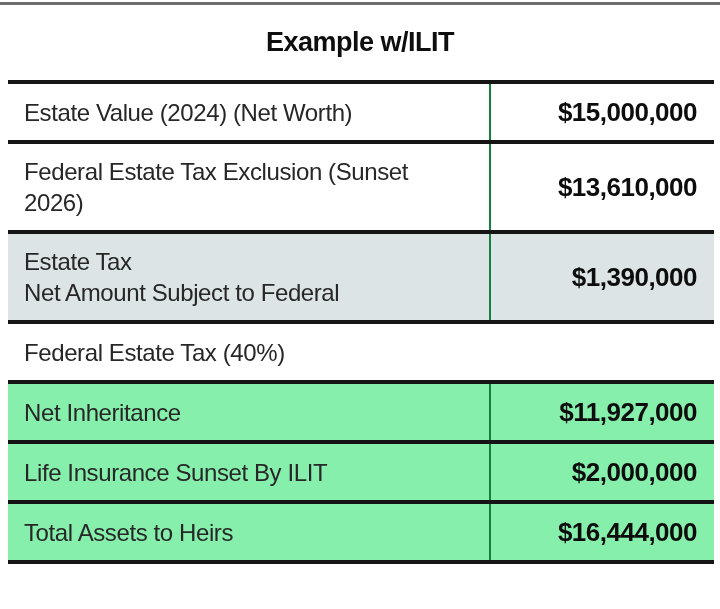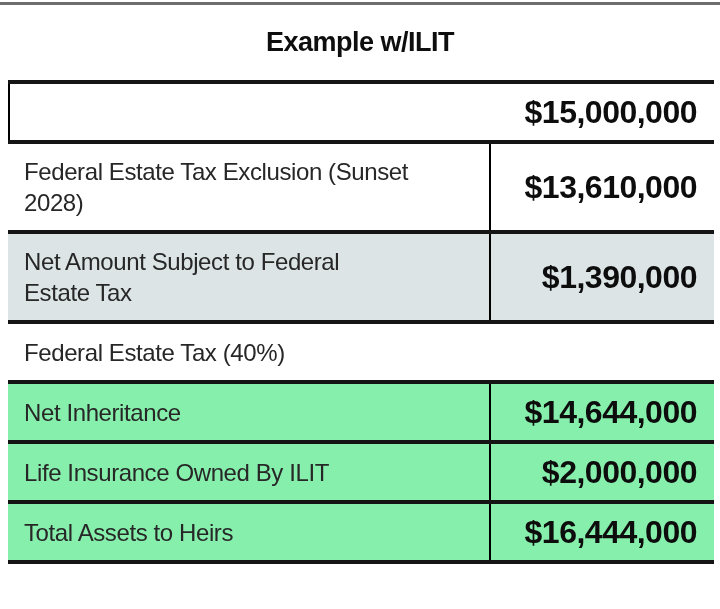--- a/index.html
+++ b/index.html
@@ -64,61 +64,67 @@
     align-items: center;
     font-size: 24px;
     line-height: 31px;
     color: #272727;
     letter-spacing: -0.4px;
   }
   .label-line { display: block; }
   .cell-value {
     flex: 1;
     box-sizing: border-box;
-    border-left: 2px solid #000000;
+    border-left: 2px solid #15803d;
     display: flex;
     align-items: center;
     justify-content: flex-end;
     padding-right: 17px;
-    font-size: 32px;
+    font-size: 26px;
     font-weight: bold;
     color: #0d0d0d;
     letter-spacing: -0.5px;
   }
 </style>
 </head>
 <body>
 
 <div class="page">
 
   <div class="top-rule"></div>
 
   <div class="title">Example w/ILIT</div>
 
   <div class="table">
 
     <div class="row">
+      <div class="cell-label">
+        <div>
+          <span class="label-line">Estate Value (2024) (Net Worth)</span>
+          <span class="label-line"></span>
+        </div>
+      </div>
       <div class="cell-value">$15,000,000</div>
     </div>
 
     <div class="row">
       <div class="cell-label">
         <div>
           <span class="label-line">Federal Estate Tax Exclusion (Sunset</span>
-          <span class="label-line">2028)</span>
+          <span class="label-line">2026)</span>
         </div>
       </div>
       <div class="cell-value">$13,610,000</div>
     </div>
 
     <div class="row bg-blue">
       <div class="cell-label">
         <div>
+          <span class="label-line">Estate Tax</span>
           <span class="label-line">Net Amount Subject to Federal</span>
-          <span class="label-line">Estate Tax</span>
         </div>
       </div>
       <div class="cell-value">$1,390,000</div>
     </div>
 
     <div class="row">
       <div class="cell-label">
         <div>
           <span class="label-line">Federal Estate Tax (40%)</span>
           <span class="label-line"></span>
@@ -126,27 +132,27 @@
       </div>
     </div>
 
     <div class="row bg-pink">
       <div class="cell-label">
         <div>
           <span class="label-line">Net Inheritance</span>
           <span class="label-line"></span>
         </div>
       </div>
-      <div class="cell-value">$14,644,000</div>
+      <div class="cell-value">$11,927,000</div>
     </div>
 
     <div class="row bg-pink">
       <div class="cell-label">
         <div>
-          <span class="label-line">Life Insurance Owned By ILIT</span>
+          <span class="label-line">Life Insurance Sunset By ILIT</span>
           <span class="label-line"></span>
         </div>
       </div>
       <div class="cell-value">$2,000,000</div>
     </div>
 
     <div class="row bg-pink">
       <div class="cell-label">
         <div>
           <span class="label-line">Total Assets to Heirs</span>

